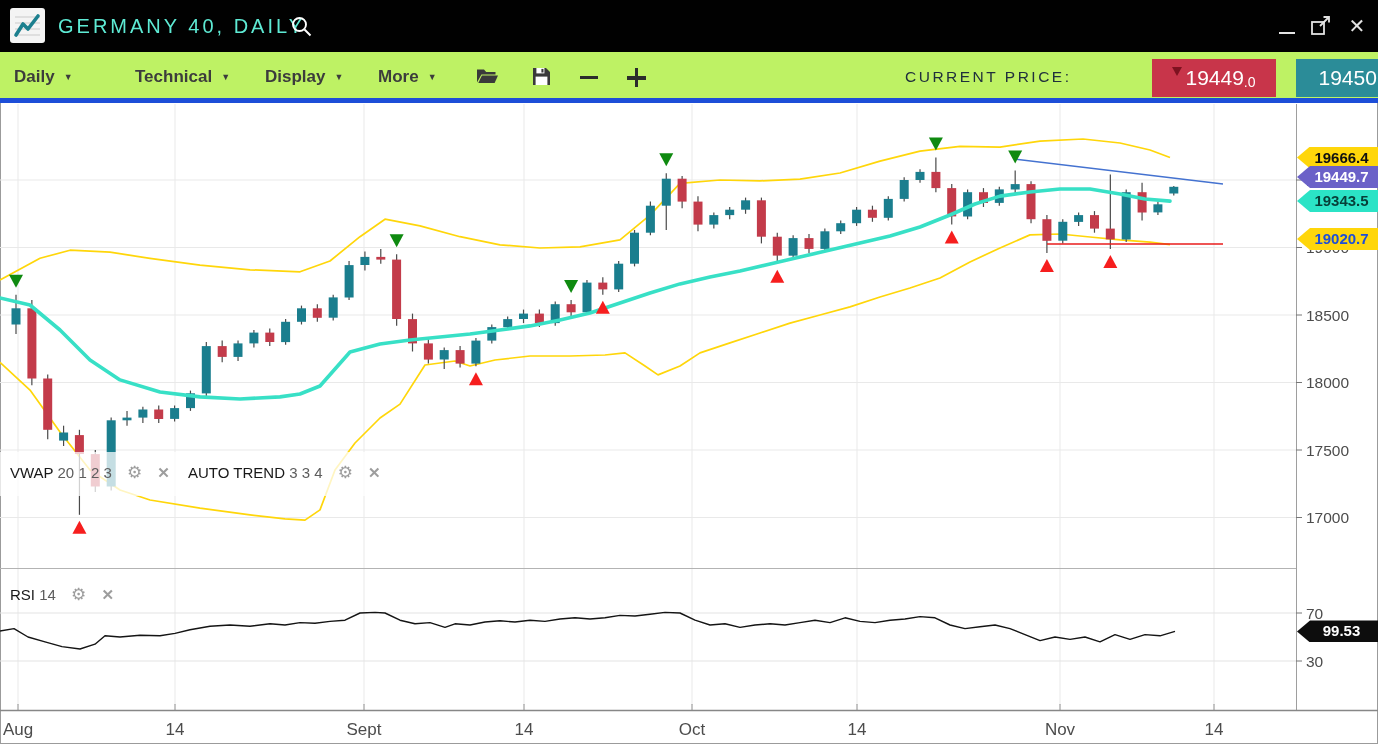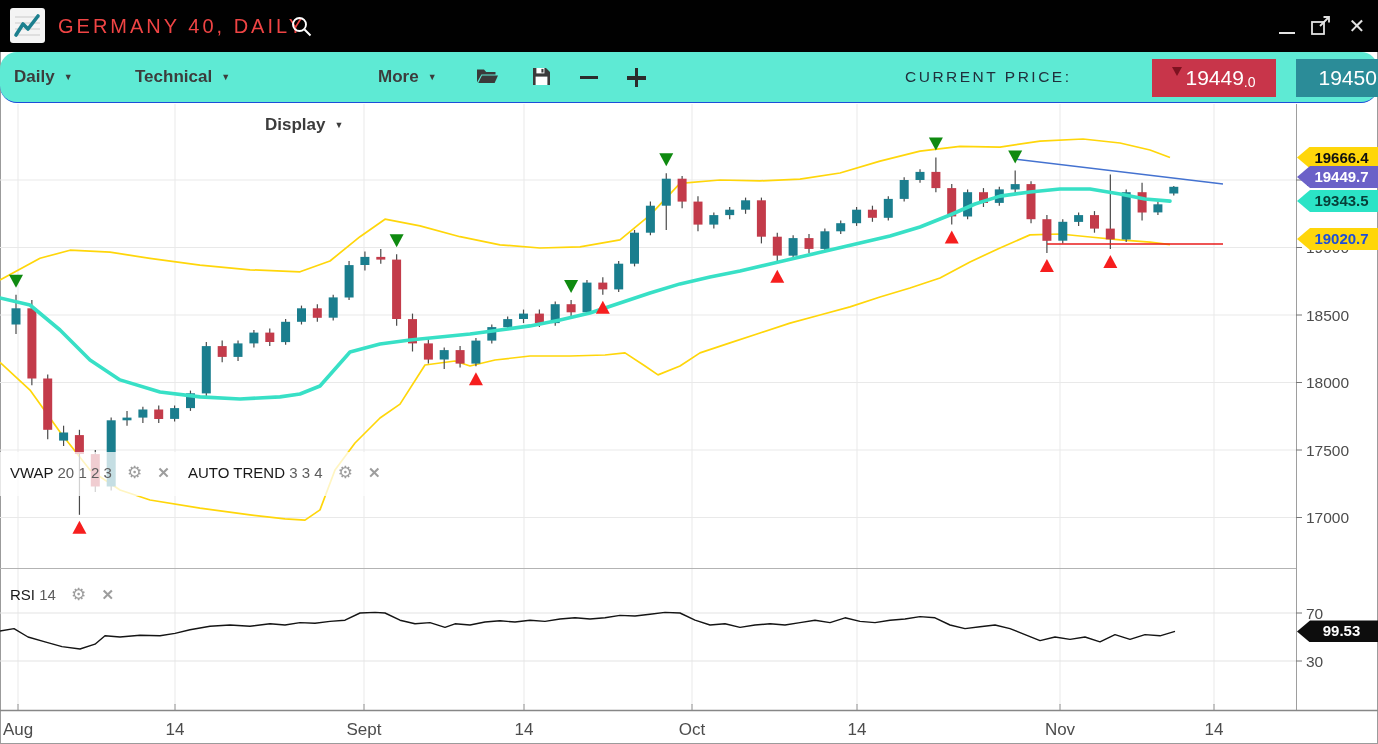--- a/index.html
+++ b/index.html
@@ -2,36 +2,36 @@
 <html><head>
 <meta charset="utf-8">
 <style>
   html,body{margin:0;padding:0;background:#ddd;}
   .app{position:relative;width:1378px;height:744px;background:#fff;overflow:hidden;
        font-family:"Liberation Sans",sans-serif;outline:1px solid #9b9b9b;outline-offset:-1px;}
 
   
   .titlebar{position:absolute;top:0;left:0;width:100%;height:52px;background:#010101;z-index:5;}
   .logo{position:absolute;left:10px;top:8px;width:35px;height:35px;background:#f4f4f4;border-radius:3px;}
-  .app-title{position:absolute;left:58px;top:0;height:52px;line-height:52px;color:#ef4444;
+  .app-title{position:absolute;left:58px;top:0;height:52px;line-height:52px;color:#5eead4;
              font-size:20px;letter-spacing:3px;white-space:nowrap;}
   .search-btn{position:absolute;left:289px;top:14px;width:26px;height:26px;cursor:pointer;}
   .win-btn{position:absolute;top:13px;width:26px;height:26px;color:#e3e3e3;cursor:pointer;text-align:center;}
   .btn-min{left:1274px;}
   .btn-min span{position:absolute;left:5px;top:19px;width:16px;height:2.4px;background:#e3e3e3;}
   .btn-pop{left:1308px;}
   .btn-close{left:1344px;font-size:20px;line-height:26px;font-weight:400;}
 
   
-  .toolbar{position:absolute;top:52px;left:0;width:100%;height:51px;background:#5eead4;
-           border-bottom:1px solid #1d4ed8;z-index:4;box-sizing:border-box;border-radius:17px;}
+  .toolbar{position:absolute;top:52px;left:0;width:100%;height:51px;background:#bef264;
+           border-bottom:5px solid #1d4ed8;z-index:4;box-sizing:border-box;}
   .menu{position:absolute;top:0;height:50px;line-height:50px;font-weight:700;font-size:17px;
         color:#3c3c3c;cursor:pointer;white-space:nowrap;}
   .caret{font-size:9px;margin-left:9px;vertical-align:2px;color:#3c3c3c;}
-  .m-daily{left:14px;}.m-technical{left:135px;}.m-display{left:265px;margin-top:48px;}.m-more{left:378px;}
+  .m-daily{left:14px;}.m-technical{left:135px;}.m-display{left:265px;}.m-more{left:378px;}
   .tool-icon{position:absolute;top:14px;width:24px;height:22px;cursor:pointer;}
   .i-open{left:476px;}.i-save{left:531px;}
   .i-minus{left:580px;top:24px;width:18px;height:3.4px;background:#2c2c2c;cursor:pointer;}
   .i-plus{left:626px;top:15px;width:21px;height:21px;cursor:pointer;}
   .i-plus::before{content:"";position:absolute;left:1px;top:9px;width:19px;height:3.6px;background:#2c2c2c;}
   .i-plus::after{content:"";position:absolute;left:8.7px;top:1px;width:3.6px;height:19px;background:#2c2c2c;}
   .cp-label{position:absolute;left:905px;top:0;height:50px;line-height:50px;font-size:15.5px;
             letter-spacing:2.5px;color:#20303c;}
   .pricebox{position:absolute;top:7px;height:38px;display:flex;align-items:center;justify-content:center;
             color:#fff;font-size:21px;margin-left:44px;}

